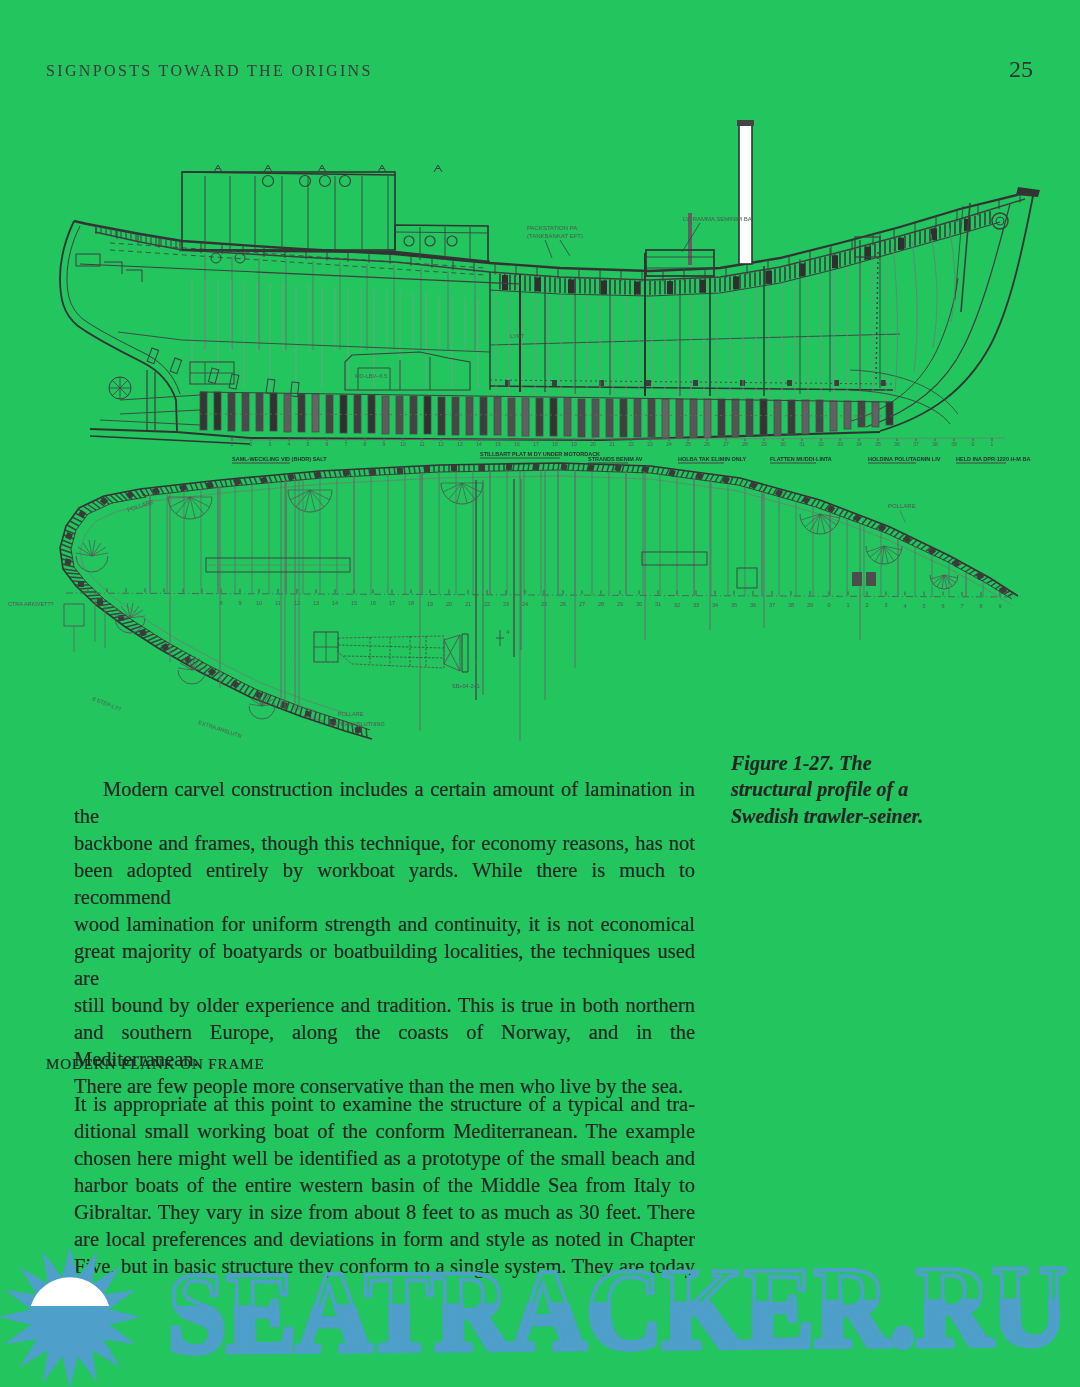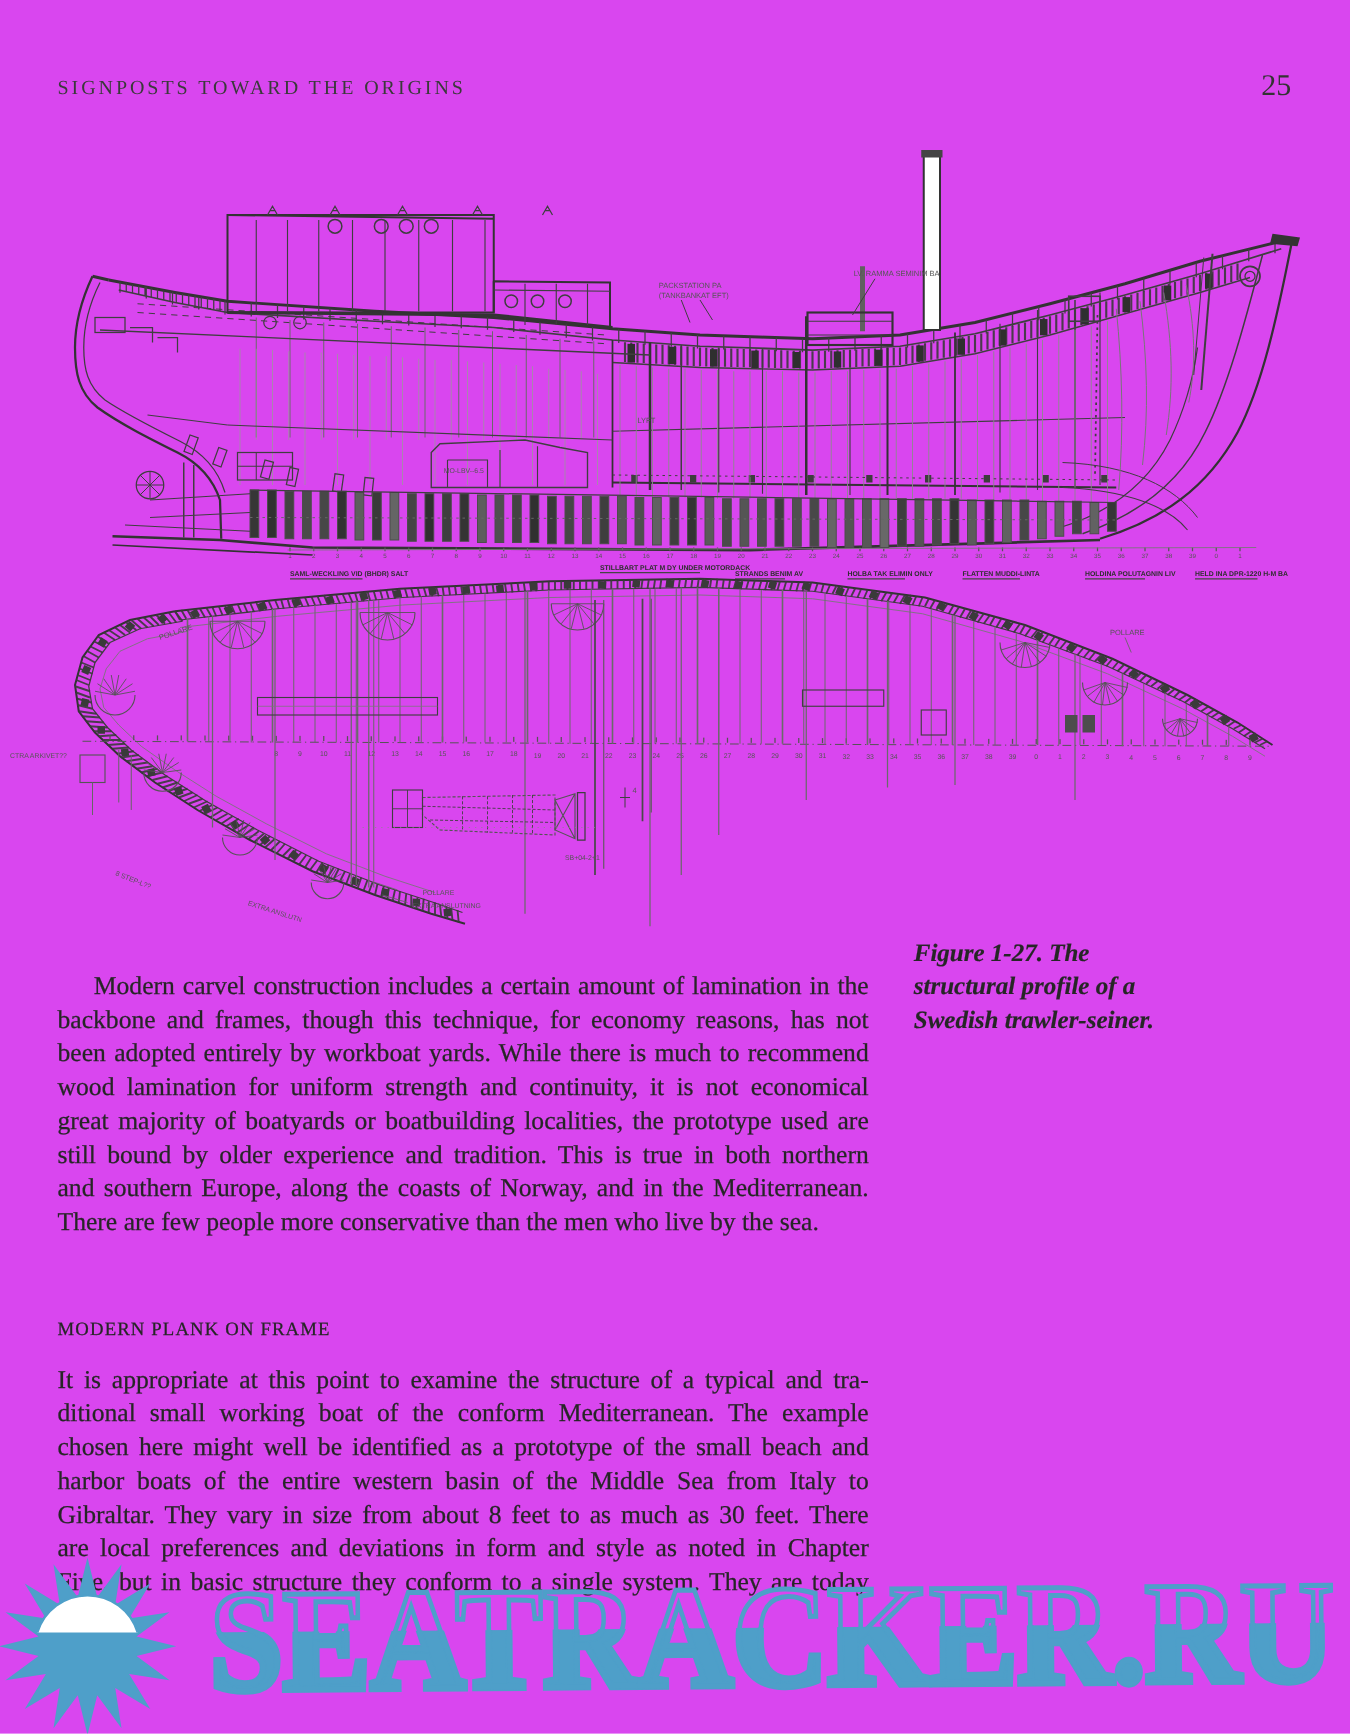--- a/index.html
+++ b/index.html
@@ -1,16 +1,16 @@
 <!DOCTYPE html>
 <html><head><meta charset="utf-8">
 <style>
 html,body{margin:0;padding:0;background:#ffffff;}
-#page{position:relative;width:1080px;height:1387px;background:#d946ef;overflow:hidden;font-family:"Liberation Serif",serif;}
-.ln{text-align:justify;text-align-last:justify;white-space:normal;}
+#page{position:relative;width:1080px;height:1387px;background:#22c55e;overflow:hidden;font-family:"Liberation Serif",serif;}
+.ln{text-align:justify;text-align-last:justify;white-space:normal;margin-left:28px;}
 .lnlast{text-align-last:left;}
 #para1,#para2{position:absolute;left:46px;width:649px;font-size:20.5px;line-height:27px;color:#262626;-webkit-text-stroke:0.2px #262626;}
 </style></head>
 <body>
 <div id="page">
 
 <div style="position:absolute;left:46px;top:62px;font-size:16px;letter-spacing:2.35px;color:#3a3a3a;">SIGNPOSTS TOWARD THE ORIGINS</div>
 
 <div style="position:absolute;left:1009px;top:56px;font-size:24px;color:#333;">25</div>
 
@@ -550,21 +550,21 @@
       <path d="M290,662 L480,662" stroke="#888" stroke-width="0.6" stroke-dasharray="1,4" fill="none"></path>
       <path d="M500,630 L500,646 M496,638 L504,638" stroke="#3f3f3f" stroke-width="0.8" fill="none"></path>
       <text x="506" y="634" font-size="6" fill="#555" font-family="Liberation Sans">4</text>
 </svg>
 
 <div id="para1" style="top:776px;">
 <div class="ln" style="text-indent:29px;">Modern carvel construction includes a certain amount of lamination in the</div>
 <div class="ln" style="">backbone and frames, though this technique, for economy reasons, has not</div>
 <div class="ln" style="">been adopted entirely by workboat yards. While there is much to recommend</div>
 <div class="ln" style="">wood lamination for uniform strength and continuity, it is not economical</div>
-<div class="ln" style="">great majority of boatyards or boatbuilding localities, the prototype used are</div>
+<div class="ln" style="">great majority of boatyards or boatbuilding localities, the techniques used are</div>
 <div class="ln" style="">still bound by older experience and tradition. This is true in both northern</div>
 <div class="ln" style="">and southern Europe, along the coasts of Norway, and in the Mediterranean.</div>
 <div class="ln lnlast" style="">There are few people more conservative than the men who live by the sea.</div>
 </div>
 
 <div style="position:absolute;left:731px;top:750px;width:210px;font-size:20px;line-height:26.3px;font-style:italic;color:#262626;font-weight:bold;-webkit-text-stroke:0.15px #262626;"><b>Figure 1-27.</b> The<br>structural profile of a<br>Swedish trawler-seiner.</div>
 
 <div style="position:absolute;left:46px;top:1056px;font-size:15px;letter-spacing:0.9px;color:#262626;-webkit-text-stroke:0.2px #262626;">MODERN PLANK ON FRAME</div>
 
 <div id="para2" style="top:1091px;">

